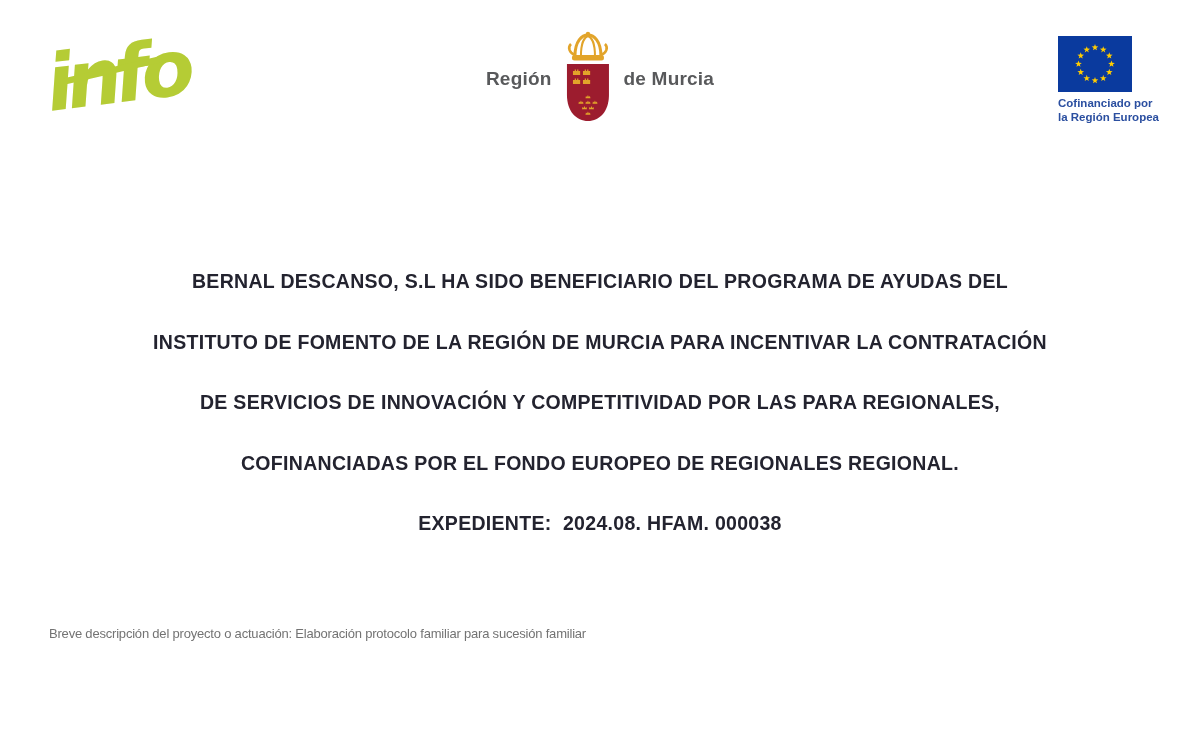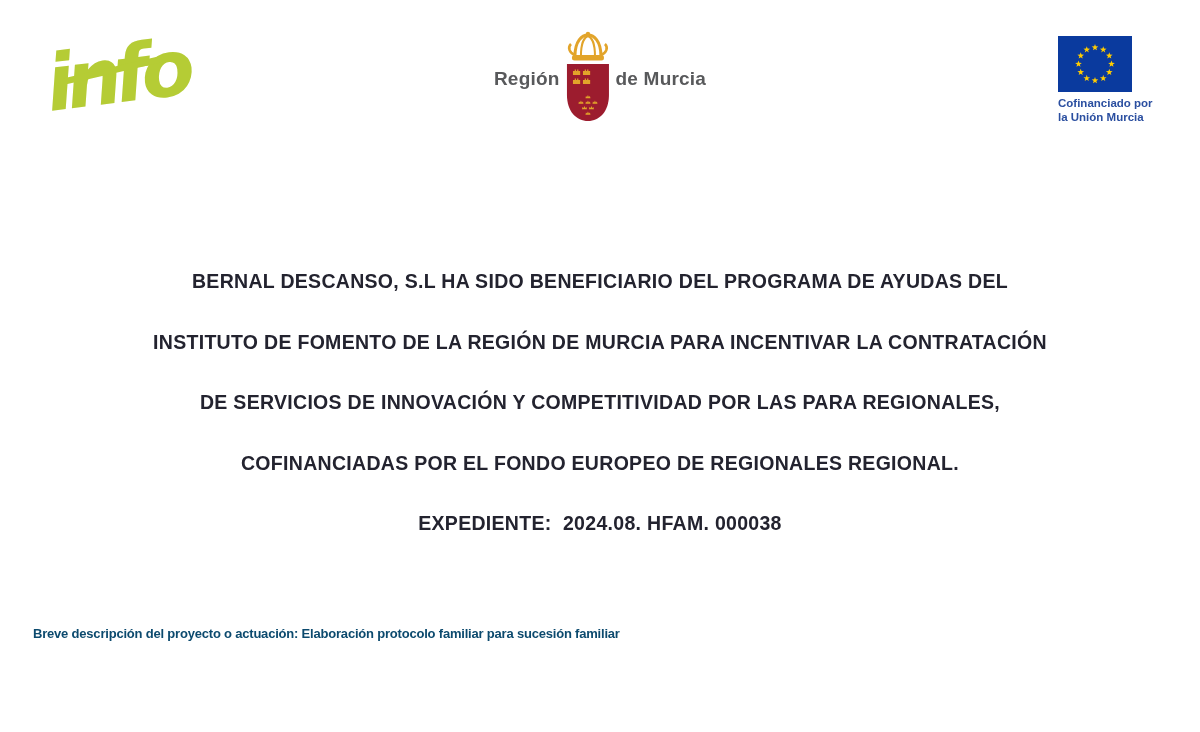--- a/index.html
+++ b/index.html
@@ -20,21 +20,21 @@
     width: 170px;
     height: 110px;
   }
   .murcia-logo {
     position: absolute;
     left: 50%;
     top: 31px;
     transform: translateX(-50%);
     display: flex;
     align-items: center;
-    gap: 4px;
+    gap: 12px;
     height: 95px;
   }
   .murcia-logo .wordmark {
     font-size: 19px;
     font-weight: bold;
     color: #58595b;
     letter-spacing: 0.2px;
     white-space: nowrap;
   }
   .eu-logo {
@@ -64,26 +64,26 @@
     letter-spacing: 0.3px;
   }
   .main-text .line {
     line-height: 60.5px;
     white-space: pre;
   }
 
   
   .footer-desc {
     position: absolute;
-    left: 33px;
+    left: 49px;
     top: 626px;
     margin: 0;
     font-size: 13px;
-    font-weight: bold;
-    color: #0c4a6e;
+    font-weight: normal;
+    color: #737373;
     letter-spacing: -0.2px;
     white-space: pre;
   }
 </style>
 </head>
 <body>
 
 <div class="page">
 
   <header>
@@ -153,21 +153,21 @@
         <use href="#star" transform="translate(45.25,42.29)"></use>
         <use href="#star" transform="translate(37,44.5)"></use>
         <use href="#star" transform="translate(28.75,42.29)"></use>
         <use href="#star" transform="translate(22.71,36.25)"></use>
         <use href="#star" transform="translate(20.5,28)"></use>
         <use href="#star" transform="translate(22.71,19.75)"></use>
         <use href="#star" transform="translate(28.75,13.71)"></use>
       </svg>
       <div class="eu-caption">
         <div>Cofinanciado por</div>
-        <div>la Unión Murcia</div>
+        <div>la Región Europea</div>
       </div>
     </div>
 
   </header>
 
   <main class="main-text">
     <div class="line">BERNAL DESCANSO, S.L HA SIDO BENEFICIARIO DEL PROGRAMA DE AYUDAS DEL</div>
     <div class="line">INSTITUTO DE FOMENTO DE LA REGIÓN DE MURCIA PARA INCENTIVAR LA CONTRATACIÓN</div>
     <div class="line">DE SERVICIOS DE INNOVACIÓN Y COMPETITIVIDAD POR LAS PARA REGIONALES,</div>
     <div class="line">COFINANCIADAS POR EL FONDO EUROPEO DE REGIONALES REGIONAL.</div>

